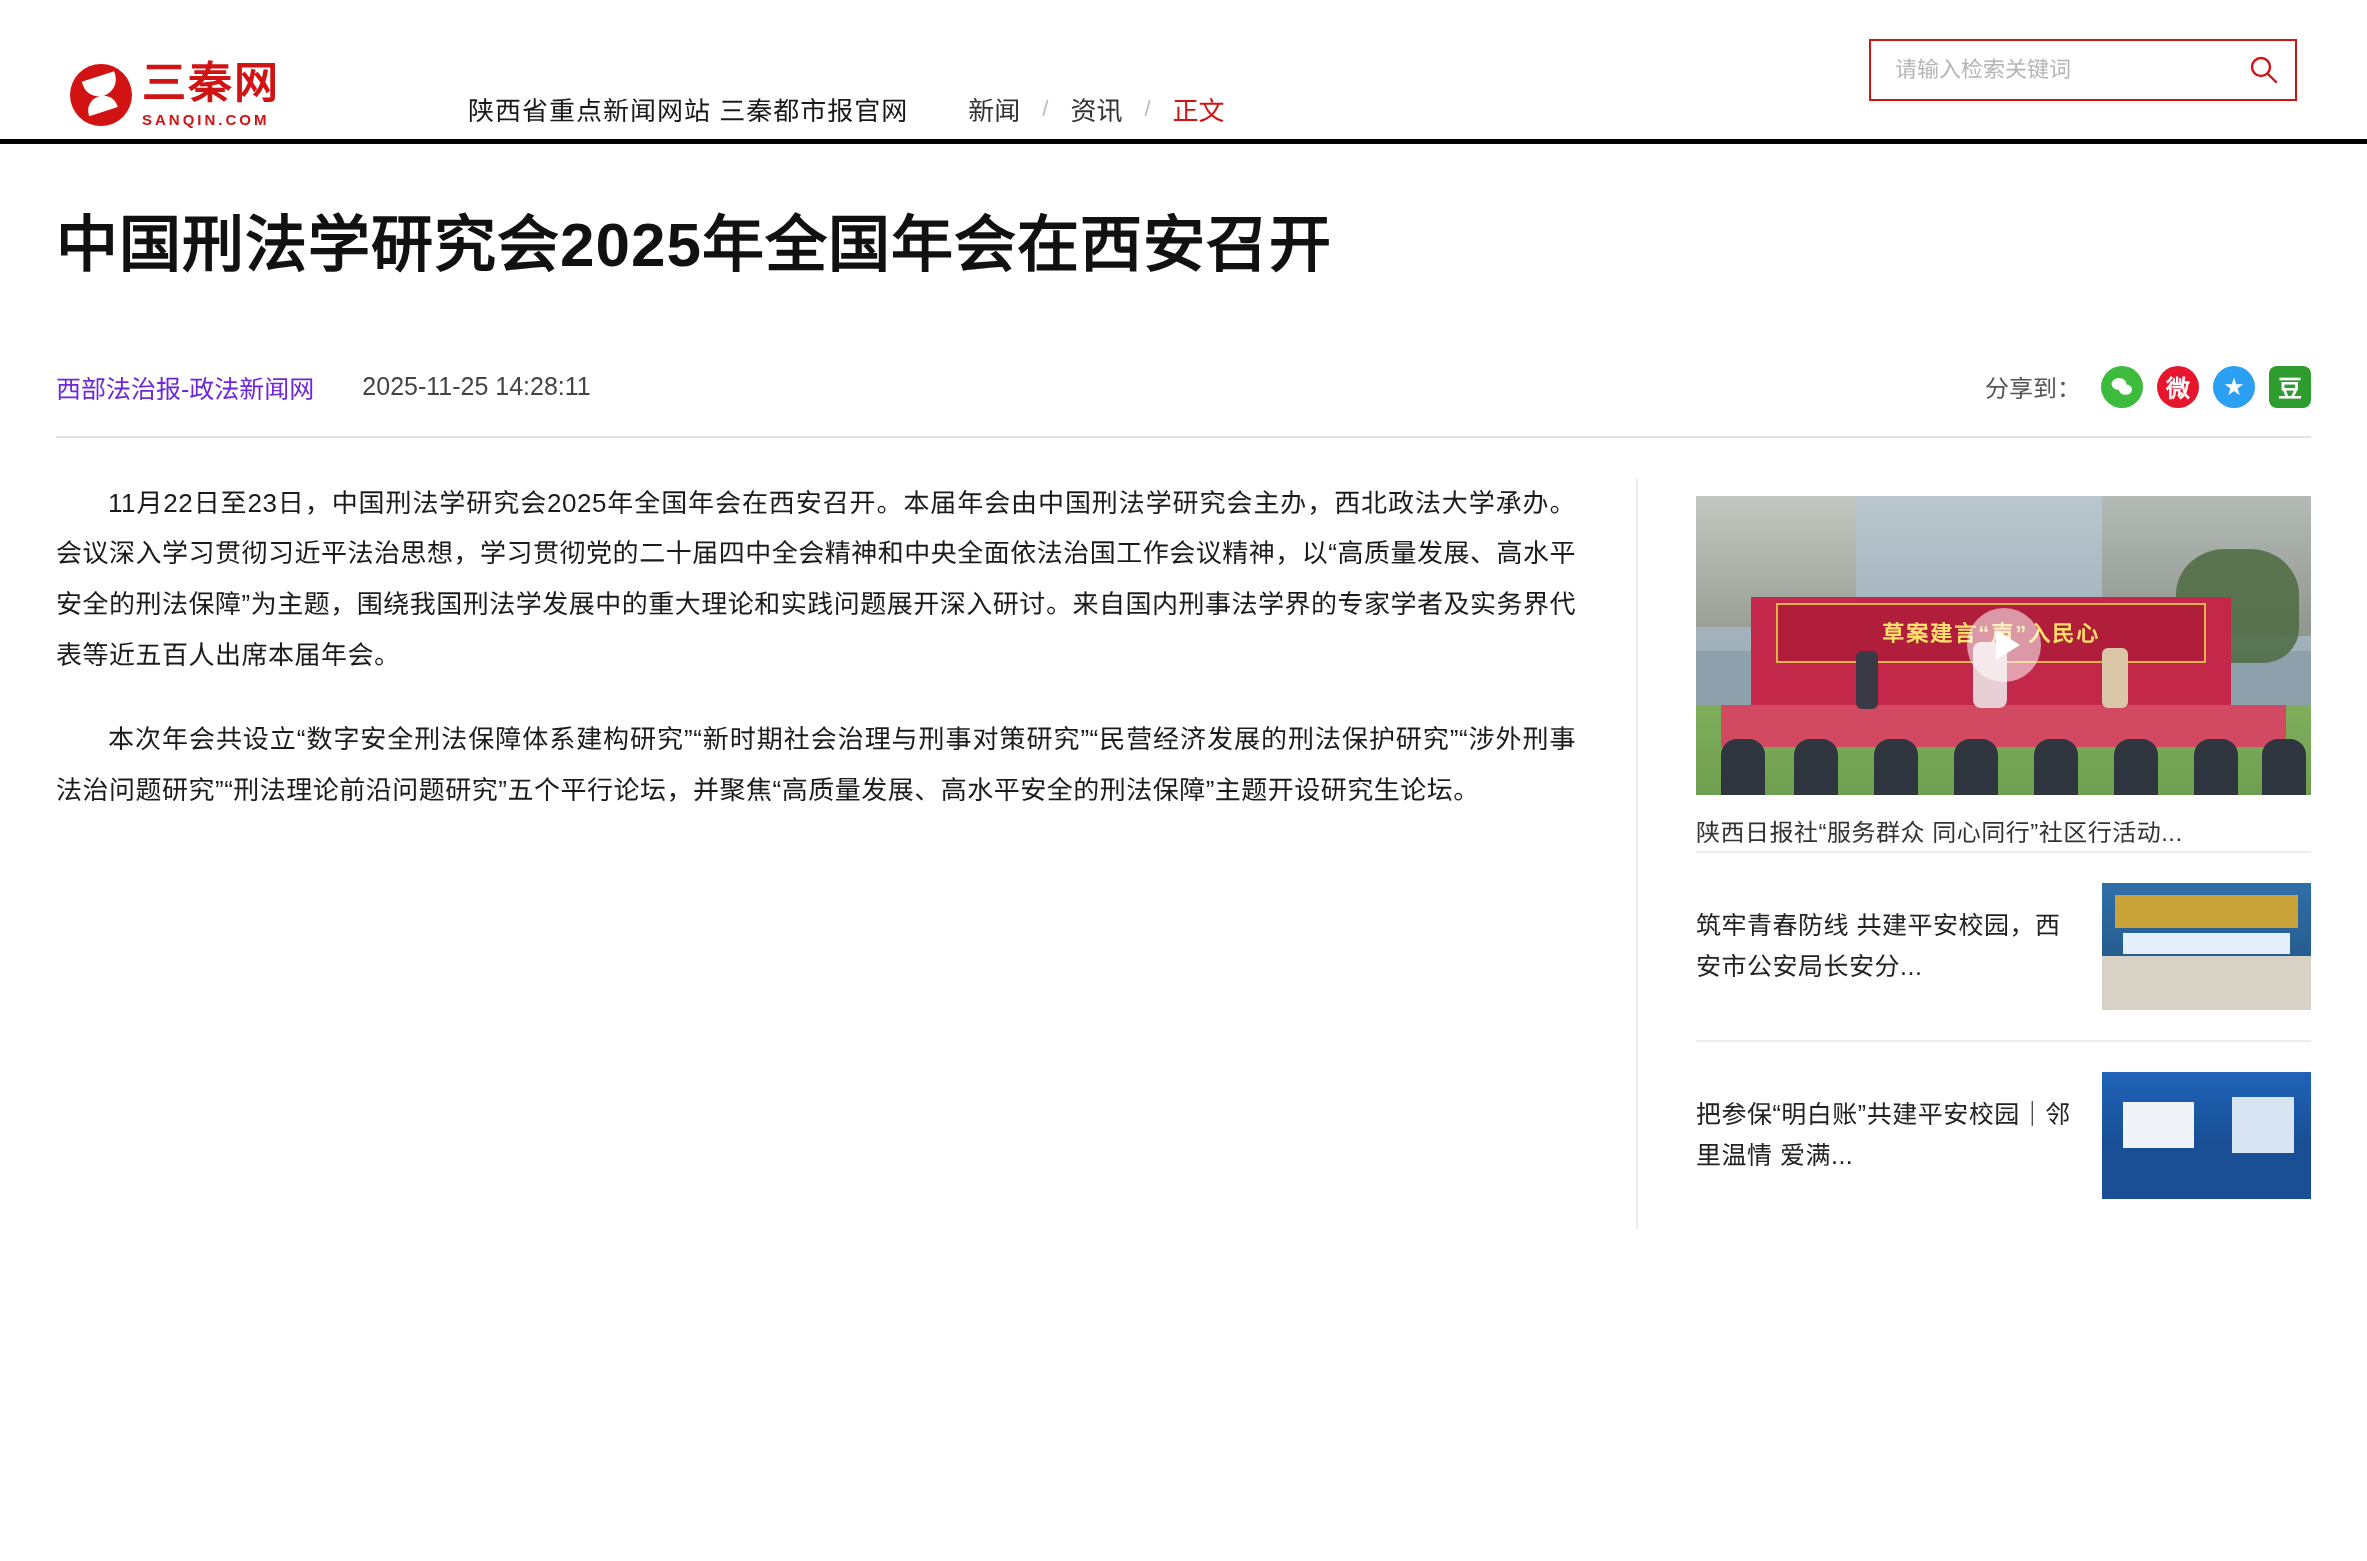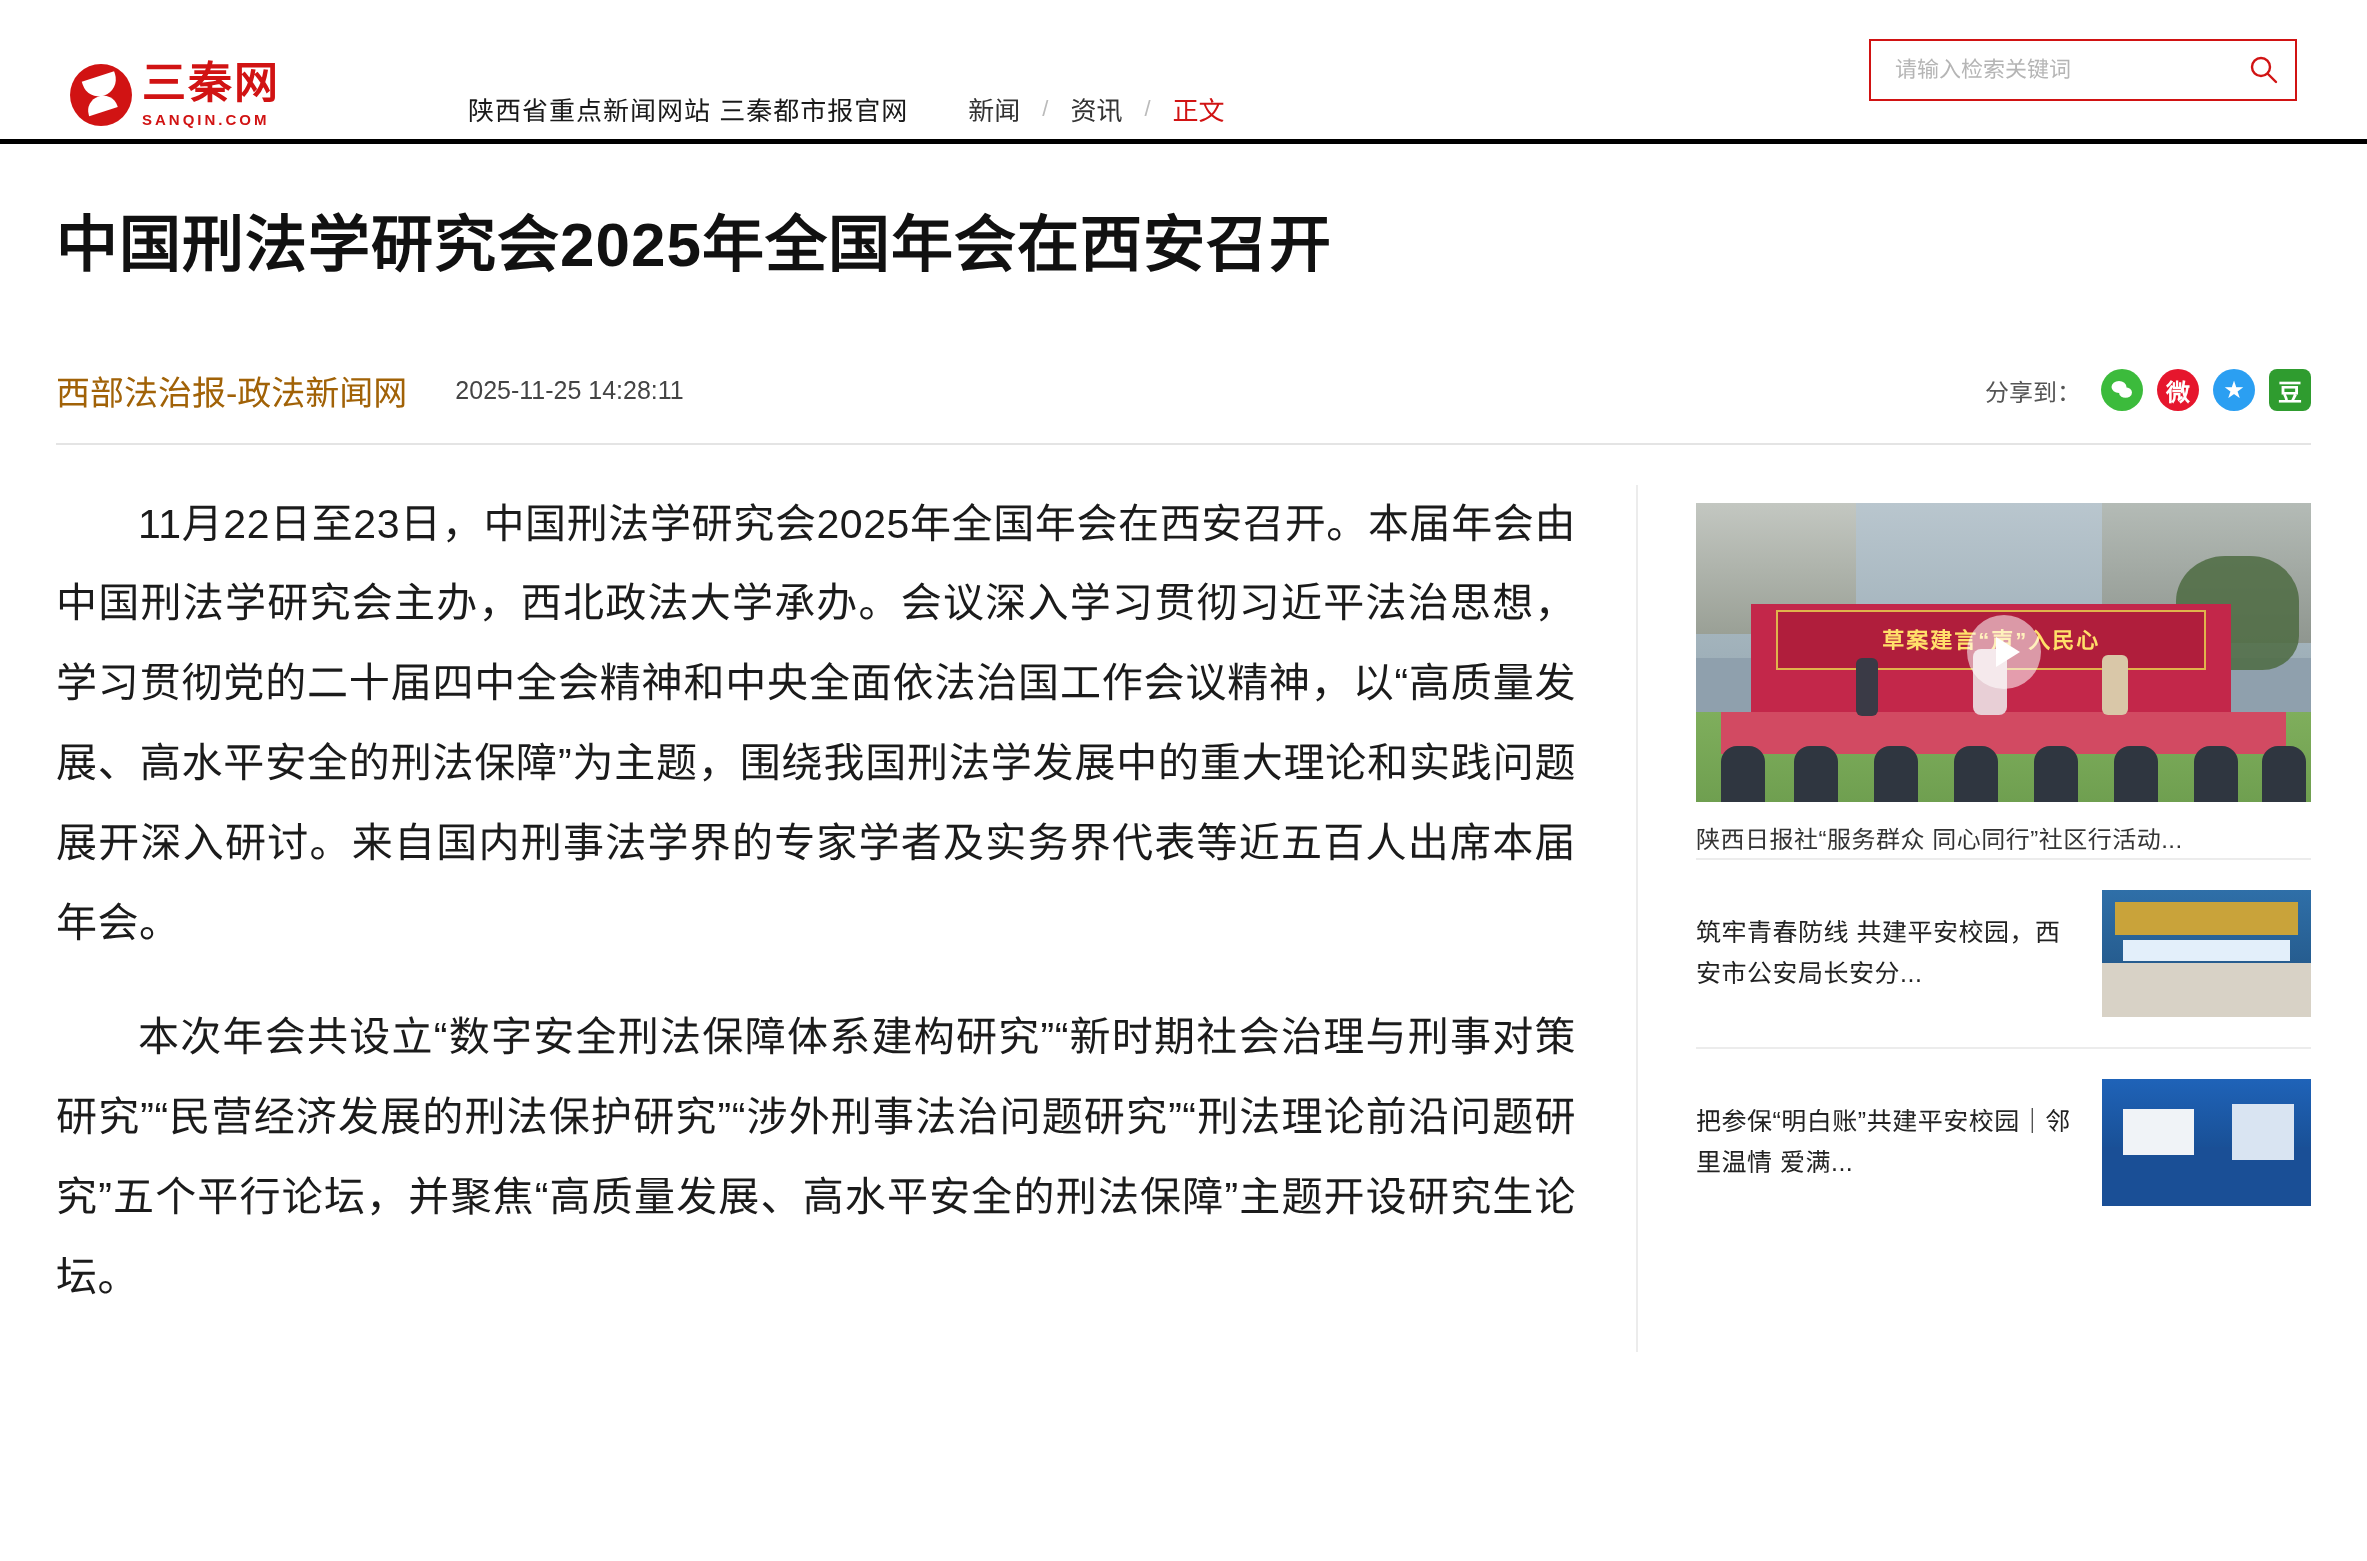--- a/index.html
+++ b/index.html
@@ -132,22 +132,22 @@
   }
 
   .meta-row {
     display: flex;
     align-items: center;
     margin-top: 82px;
     padding-bottom: 28px;
     border-bottom: 2px solid #e4e4e4;
   }
   .meta-source {
-    font-size: 34px;
-    color: #a16207;
+    font-size: 25px;
+    color: #6d28d9;
   }
   .meta-time {
     font-size: 25px;
     color: #444;
     margin-left: 48px;
   }
   .share-wrap {
     margin-left: auto;
     display: flex;
     align-items: center;
@@ -177,21 +177,21 @@
   .content-wrap {
     display: flex;
     gap: 58px;
     margin-top: 40px;
   }
   .article-body {
     width: 1522px;
     flex: none;
   }
   .article-body p {
-    font-size: 41px;
+    font-size: 26px;
     line-height: 1.95;
     color: #1b1b1b;
     margin: 0 2px 34px 0;
     text-align: justify;
     text-indent: 2em;
     letter-spacing: 0.5px;
   }
 
   
   .sidebar {

